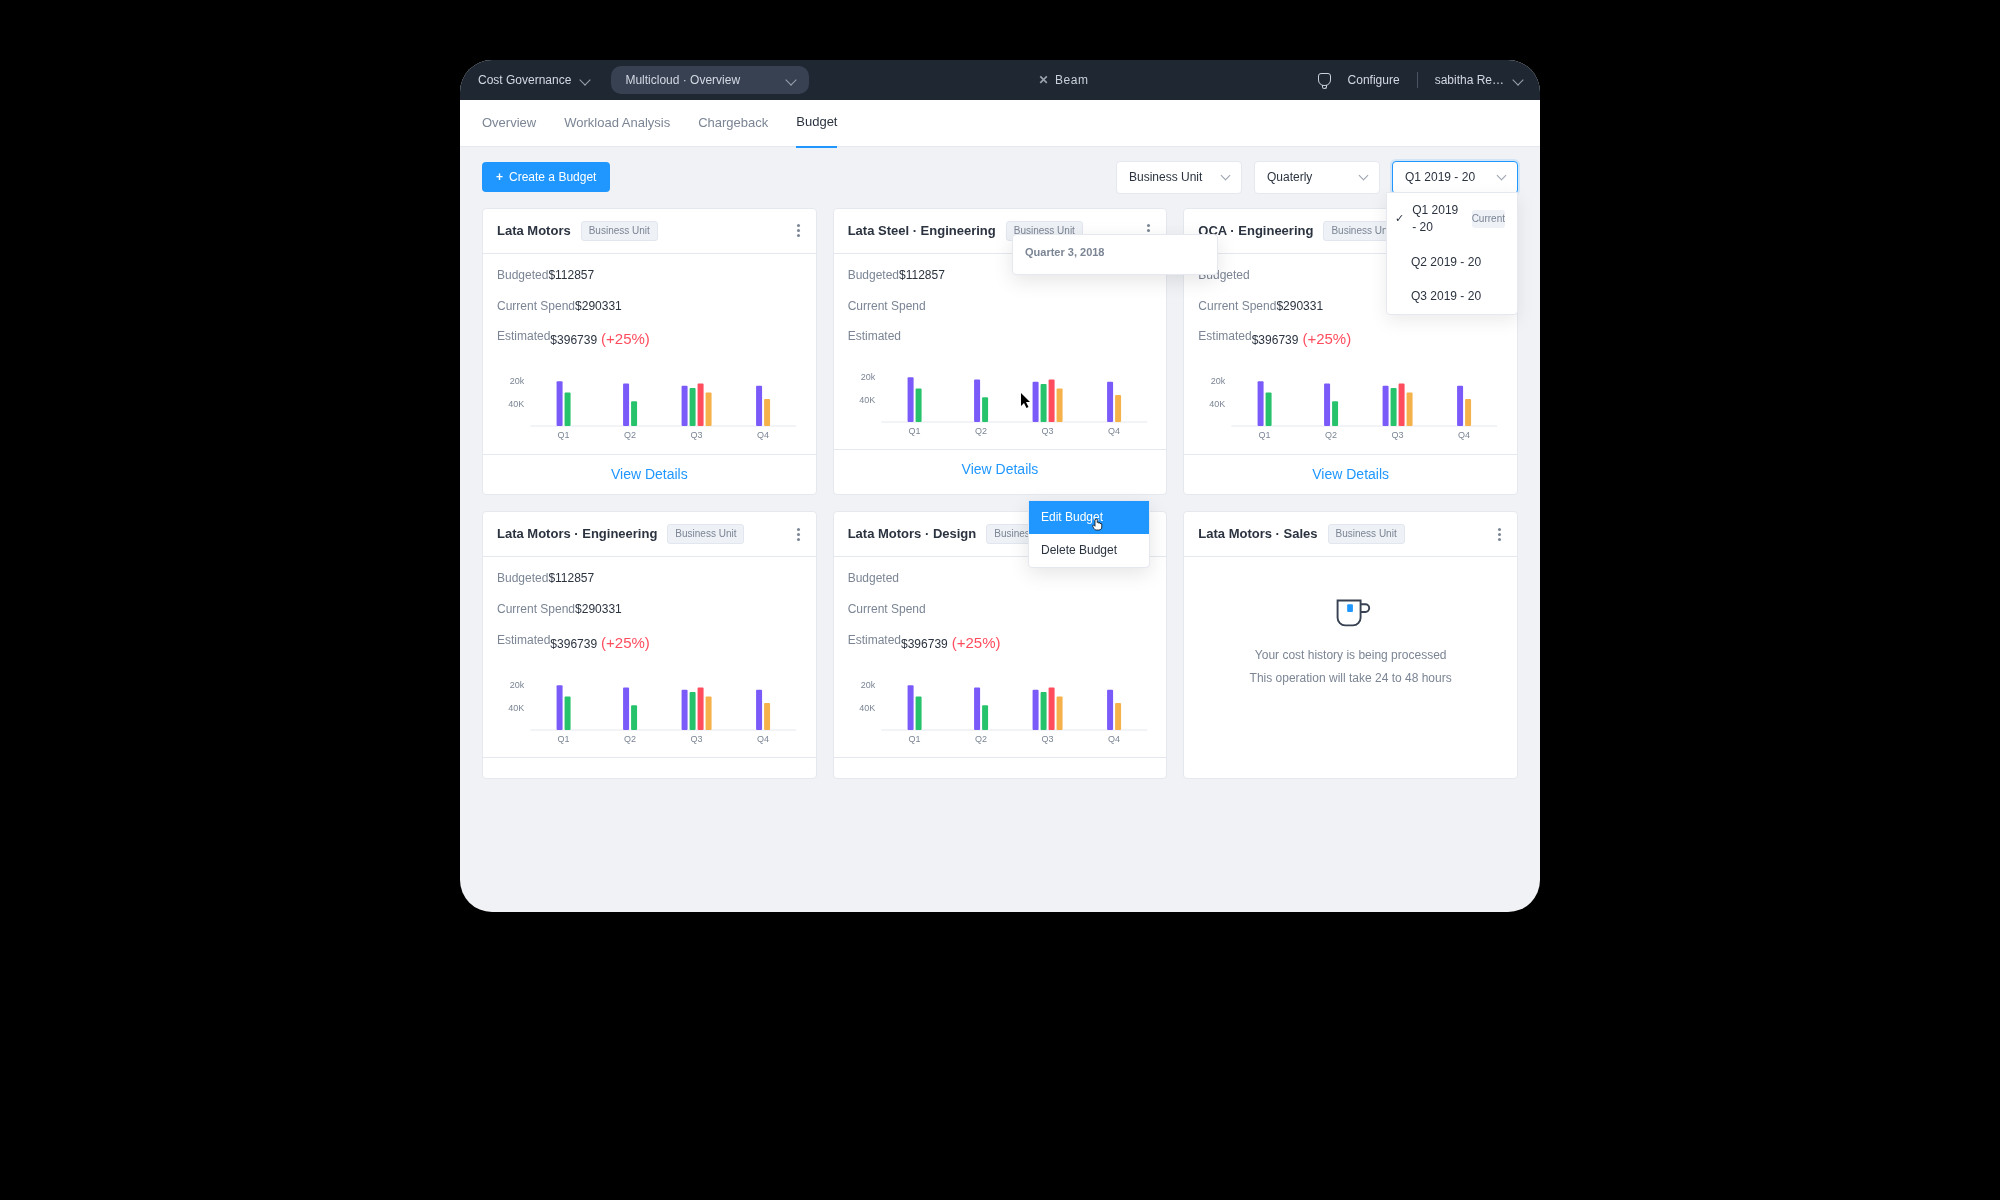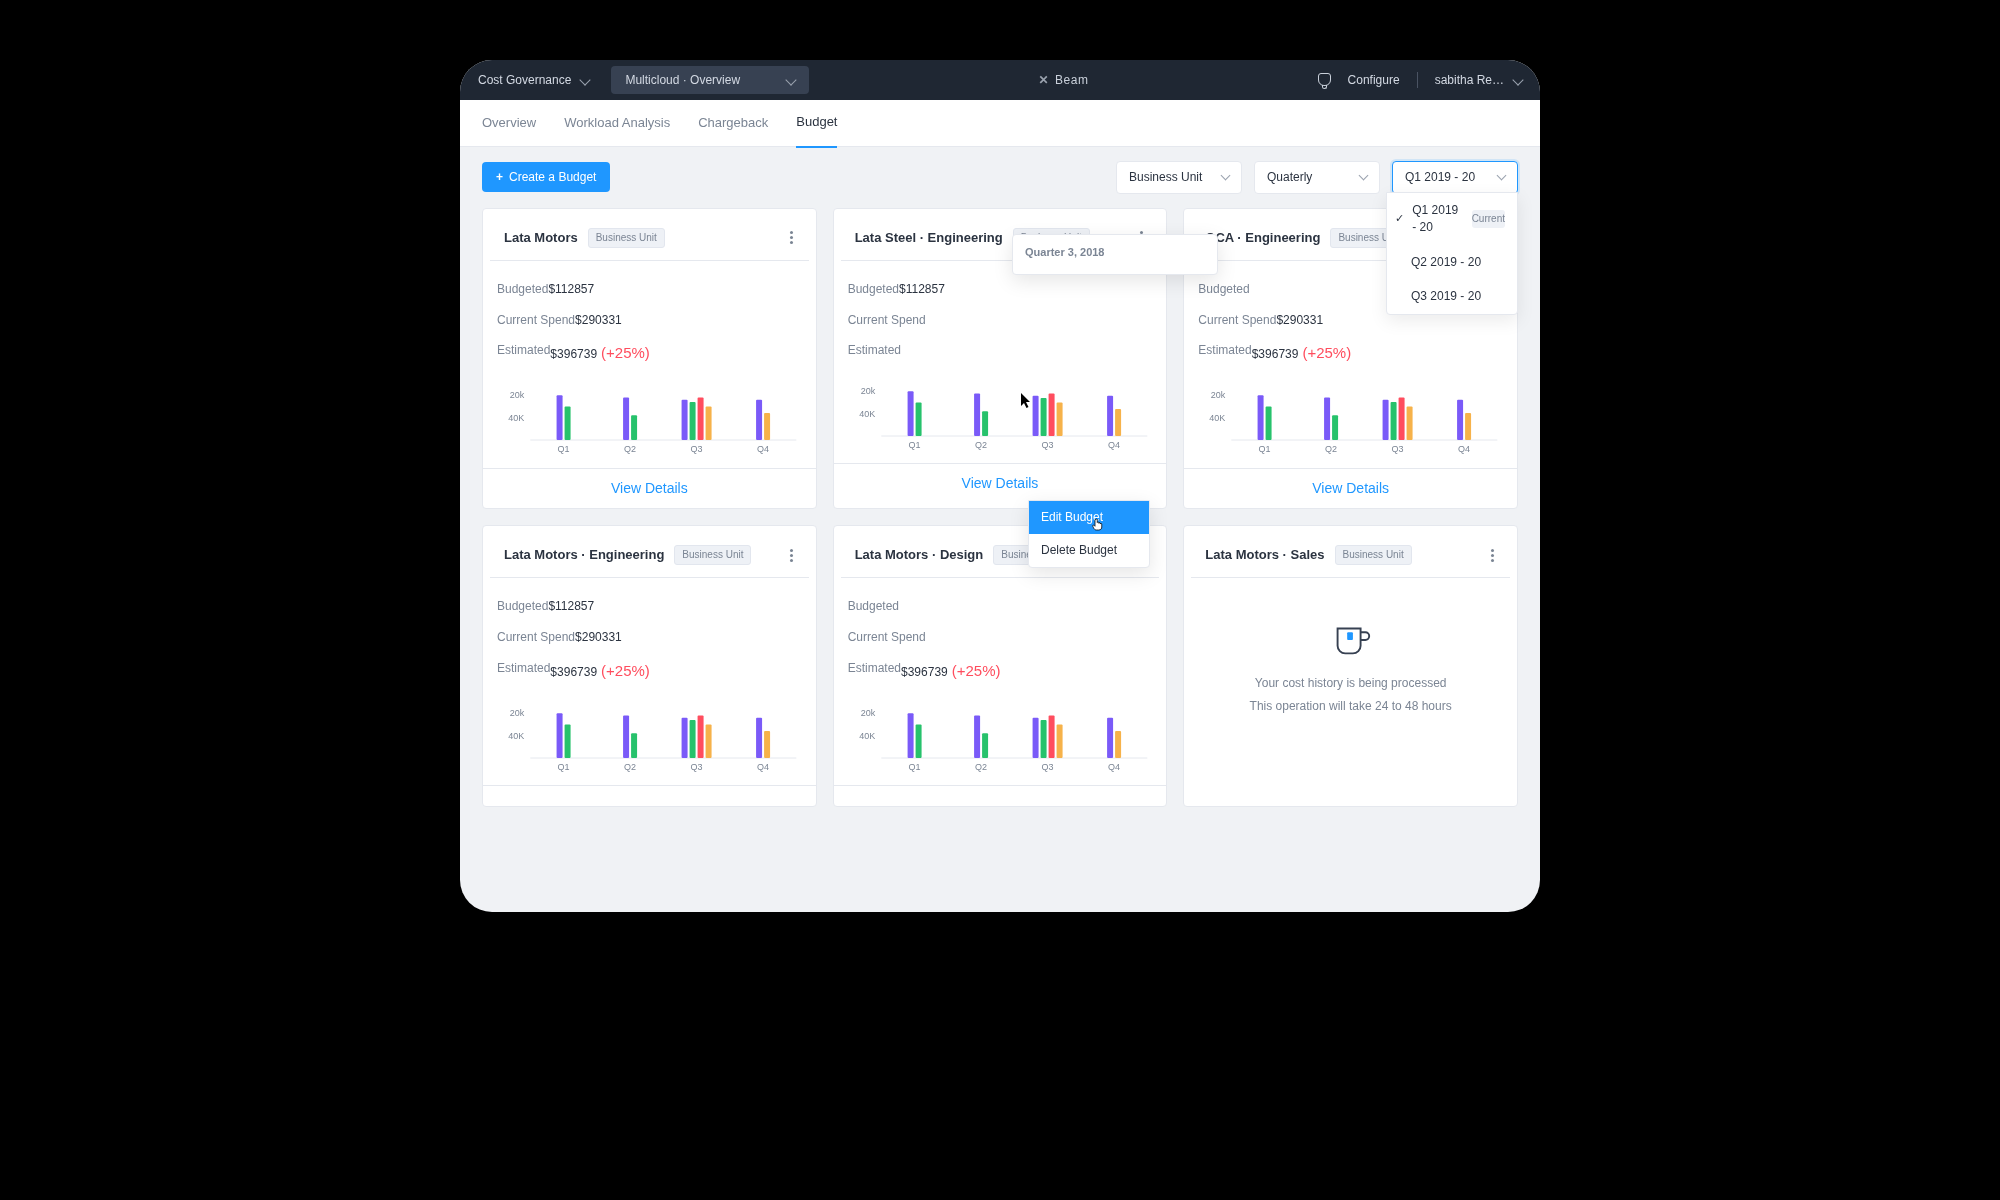--- a/index.html
+++ b/index.html
@@ -15,21 +15,21 @@
     --purple:#7a5af8;
     --red:#ff4d5e;
     --amber:#f6b24a;
   }
   html,body{margin:0;padding:0;background:#000;}
   body{font:13px/1.4 -apple-system,Segoe UI,Helvetica,Arial,sans-serif;color:var(--ink);}
   .device{width:1080px;height:852px;margin:60px auto;background:var(--bg);border-radius:32px;overflow:hidden;position:relative;box-shadow:0 32px 60px rgba(0,0,0,.45);}
   .topbar{height:40px;background:var(--header);color:#d3d9e3;display:flex;align-items:center;padding:0 18px;font-size:12px;}
   .topbar .sel{display:flex;align-items:center;gap:8px;cursor:pointer;}
   .topbar .sel .caret{width:7px;height:7px;border-right:1.5px solid #9aa2ae;border-bottom:1.5px solid #9aa2ae;transform:rotate(45deg);margin-left:2px;}
-  .topbar .pill{margin-left:22px;background:#374152;border-radius:4px;padding:6px 14px;display:flex;align-items:center;gap:8px;min-width:170px;justify-content:space-between;}
+  .topbar .pill{margin-left:22px;background:#374152;border-radius:10px;padding:6px 14px;display:flex;align-items:center;gap:8px;min-width:170px;justify-content:space-between;}
   .topbar .brand{flex:1;text-align:center;color:#c9d0da;font-weight:500;letter-spacing:.5px;display:flex;align-items:center;justify-content:center;gap:6px;}
   .topbar .brand .x{font-weight:600;color:#9aa2ae;}
   .topbar .right{display:flex;align-items:center;gap:17px;}
   .topbar .bell{width:11px;height:11px;border:1.5px solid #c9d0da;border-radius:3px 3px 6px 6px;position:relative;}
   .topbar .bell:after{content:"";position:absolute;bottom:-4px;left:3px;width:3px;height:3px;border:1.5px solid #c9d0da;border-top:none;border-radius:0 0 4px 4px;}
   .tabs{height:46px;background:#fff;border-bottom:1px solid var(--line);display:flex;align-items:center;padding:0 22px;gap:28px;font-size:13px;}
   .tabs a{color:var(--muted);text-decoration:none;padding:14px 0;cursor:pointer;}
   .tabs a.on{color:var(--ink);border-bottom:2px solid var(--accent);margin-bottom:-1px;}
   .toolbar{display:flex;align-items:center;padding:14px 22px;gap:12px;}
   .btn-primary{background:var(--accent);color:#fff;border:none;border-radius:4px;padding:8px 14px;font-size:12px;display:flex;align-items:center;gap:6px;cursor:pointer;}
@@ -38,21 +38,21 @@
   .dd{background:#fff;border:1px solid var(--line);border-radius:4px;padding:7px 12px;font-size:12px;display:flex;align-items:center;gap:10px;color:var(--ink);cursor:pointer;min-width:100px;justify-content:space-between;}
   .dd .caret{width:6px;height:6px;border-right:1.4px solid #9aa2ae;border-bottom:1.4px solid #9aa2ae;transform:rotate(45deg);margin-left:2px;margin-top:-3px;}
   .dd.open{border-color:var(--accent);box-shadow:0 0 0 2px rgba(31,151,255,.15);}
   .ddmenu{position:absolute;top:132px;right:22px;width:130px;background:#fff;border:1px solid var(--line);border-radius:0 0 4px 4px;box-shadow:0 6px 18px rgba(0,0,0,.08);font-size:12px;z-index:20;}
   .ddmenu .opt{padding:9px 12px;display:flex;align-items:center;gap:8px;cursor:pointer;}
   .ddmenu .opt.sel:before{content:"✓";font-size:11px;margin-left:-4px;}
   .ddmenu .opt:not(.sel){padding-left:24px;}
   .ddmenu .chip{background:var(--chip);border-radius:3px;font-size:10px;padding:2px 0;color:var(--muted);margin-left:auto;}
   .grid{padding:0 22px 22px;display:grid;grid-template-columns:repeat(3,1fr);gap:16px;}
   .card{background:var(--card);border:1px solid var(--line);border-radius:4px;overflow:hidden;position:relative;}
-  .card h3{margin:7px;padding:12px 14px;border-bottom:1px solid var(--line);display:flex;align-items:center;gap:10px;font-size:13px;font-weight:600;}
+  .card h3{margin:0;padding:12px 14px;border-bottom:1px solid var(--line);display:flex;align-items:center;gap:10px;font-size:13px;font-weight:600;}
   .chiptag{background:var(--chip);border:1px solid #e2e6ee;border-radius:3px;font-size:10px;padding:2px 7px;color:var(--muted);font-weight:500;}
   .card .kebab{margin-left:auto;color:var(--muted);cursor:pointer;padding:0 2px;line-height:.6;}
   .kebab span{display:block;width:3px;height:3px;background:var(--muted);border-radius:50%;margin:2px 0;}
   .rows{padding:6px 14px 4px;}
   .row{display:flex;justify-content:flex-start;padding:7px 0;font-size:12px;color:var(--muted);}
   .row .val{color:var(--ink);}
   .row .pct{color:var(--red);font-size:15px;margin-left:4px;}
   .chart{padding:4px 8px 8px 14px;}
   .chart .yaxis{font-size:9px;fill:var(--muted);}
   .chart .xaxis{font-size:9px;fill:var(--muted);text-anchor:middle;}

